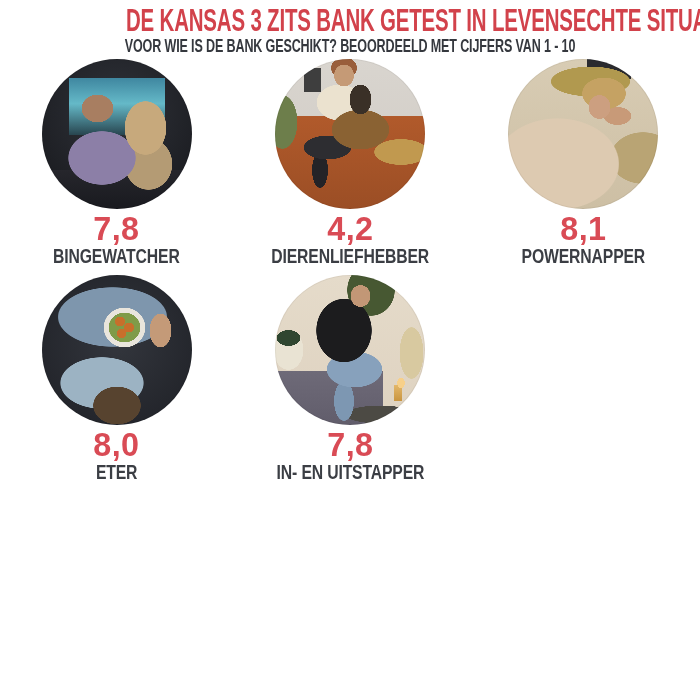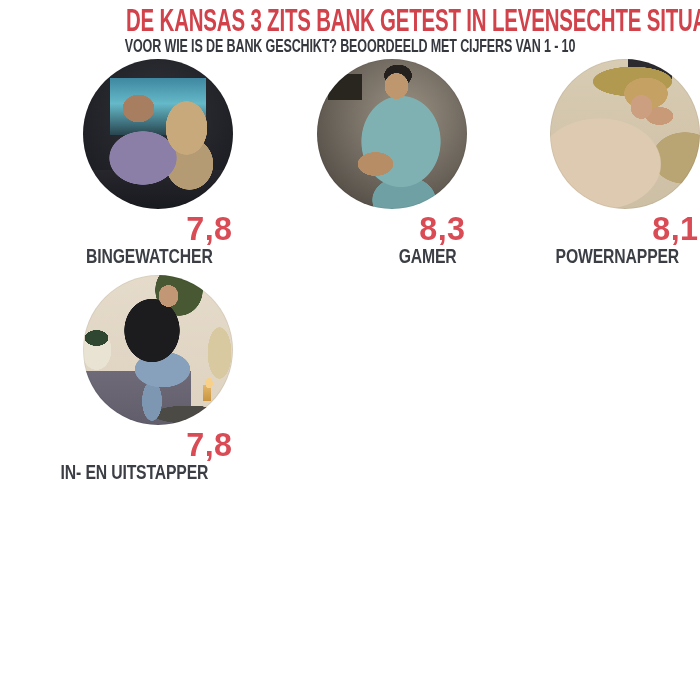--- a/index.html
+++ b/index.html
@@ -20,21 +20,21 @@
     margin-top:3px;text-align:center;font-weight:700;font-size:19px;line-height:0.8;
     color:#35383e;white-space:nowrap;transform:scaleX(0.66);
     letter-spacing:-0.2px;
   }
 
   
   .grid{
     margin-top:6px;display:grid;grid-template-columns:repeat(3,1fr);
     row-gap:9px;width:700px;
   }
-  .cell{display:flex;flex-direction:column;align-items:flex-end;margin:0;}
+  .cell{display:flex;flex-direction:column;align-items:center;margin:0;}
   .photo{
     width:150px;height:150px;border-radius:50%;
     box-shadow:inset 0 0 0 1px rgba(0,0,0,.05);
   }
   .score{
     margin-top:2px;font-weight:700;font-size:34px;line-height:1;
     color:#d94b55;transform:scaleX(0.95);letter-spacing:0.5px;white-space:nowrap;
   }
   .label{
     font-weight:700;font-size:21px;line-height:1;color:#3b3e44;
@@ -176,35 +176,40 @@
   </header>
 
   <div class="grid">
 
     <figure class="cell">
       <div class="photo ph-1"></div>
       <div class="score">7,8</div>
       <div class="label">BINGEWATCHER</div>
     </figure>
 
-
-
-    <figure class="cell">
-      <div class="photo ph-4"></div>
-      <div class="score">8,3</div>
-      <div class="label">GAMER</div>
-    </figure>
+    <figure class="cell">
+      <div class="photo ph-2"></div>
+      <div class="score">4,2</div>
+      <div class="label">DIERENLIEFHEBBER</div>
+    </figure>
+
+
 
 
     <figure class="cell">
       <div class="photo ph-6"></div>
       <div class="score">8,1</div>
       <div class="label">POWERNAPPER</div>
     </figure>
 
+    <figure class="cell">
+      <div class="photo ph-7"></div>
+      <div class="score">8,0</div>
+      <div class="label">ETER</div>
+    </figure>
 
 
     <figure class="cell">
       <div class="photo ph-9"></div>
       <div class="score">7,8</div>
       <div class="label">IN- EN UITSTAPPER</div>
     </figure>
 
   </div>
 </div>

